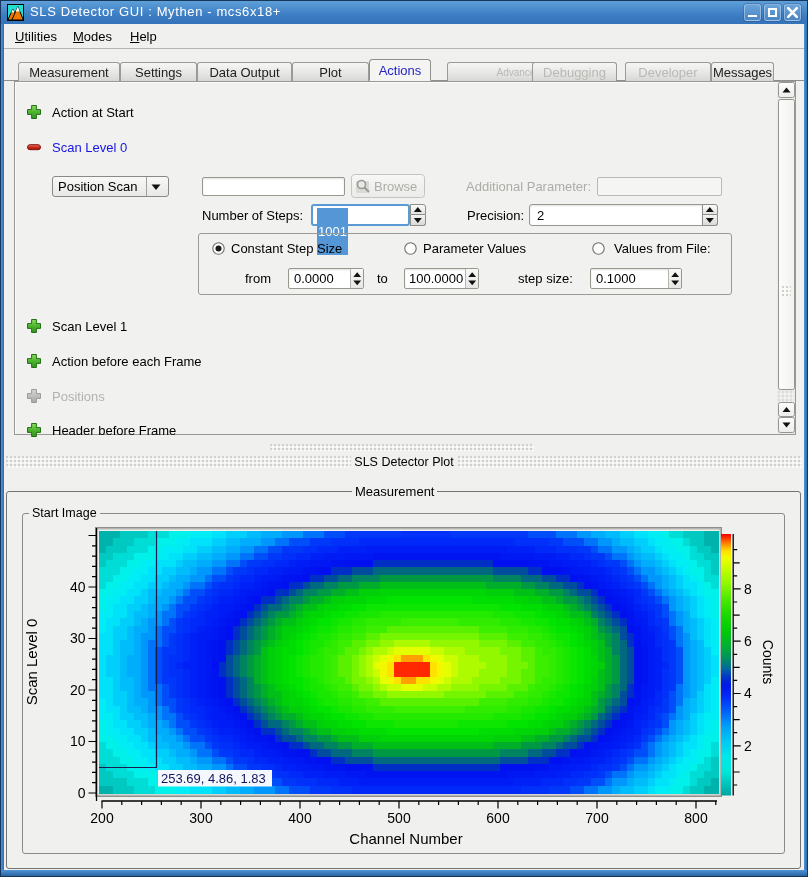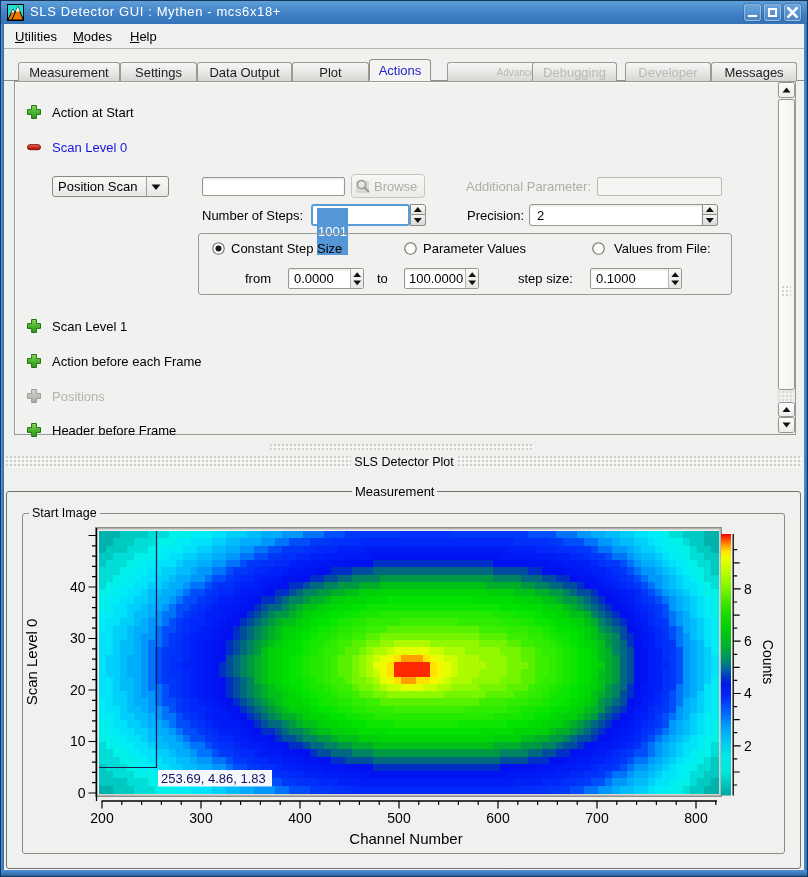--- a/index.html
+++ b/index.html
@@ -36,21 +36,21 @@
 <div class="lbl" style="left:73px;top:29px"><span style="text-decoration:underline">M</span>odes</div>
 <div class="lbl" style="left:130px;top:29px"><span style="text-decoration:underline">H</span>elp</div>
 <div class="abs" style="left:4px;top:80px;width:800px;height:1px;background:#8e8e8a"></div>
 <div class="abs" style="left:18px;top:62px;width:102px;height:19px;background:linear-gradient(#f6f6f5,#e2e2e0 70%,#d6d6d3);border:1px solid #9a9a96;border-bottom:none;border-radius:3px 3px 0 0;font-size:13px;color:#222;text-align:center;line-height:19px">Measurement</div>
 <div class="abs" style="left:120px;top:62px;width:77px;height:19px;background:linear-gradient(#f6f6f5,#e2e2e0 70%,#d6d6d3);border:1px solid #9a9a96;border-bottom:none;border-radius:3px 3px 0 0;font-size:13px;color:#222;text-align:center;line-height:19px">Settings</div>
 <div class="abs" style="left:197px;top:62px;width:95px;height:19px;background:linear-gradient(#f6f6f5,#e2e2e0 70%,#d6d6d3);border:1px solid #9a9a96;border-bottom:none;border-radius:3px 3px 0 0;font-size:13px;color:#222;text-align:center;line-height:19px">Data Output</div>
 <div class="abs" style="left:292px;top:62px;width:77px;height:19px;background:linear-gradient(#f6f6f5,#e2e2e0 70%,#d6d6d3);border:1px solid #9a9a96;border-bottom:none;border-radius:3px 3px 0 0;font-size:13px;color:#222;text-align:center;line-height:19px">Plot</div>
 <div class="abs" style="left:447px;top:62px;width:95px;height:19px;background:linear-gradient(#f6f6f5,#e2e2e0 70%,#d6d6d3);border:1px solid #9a9a96;border-bottom:none;border-radius:3px 3px 0 0;font-size:10px;color:#b9b9b5;text-align:right;line-height:19px">Advanced</div>
 <div class="abs" style="left:532px;top:62px;width:85px;height:19px;background:linear-gradient(#f6f6f5,#e2e2e0 70%,#d6d6d3);border:1px solid #9a9a96;border-bottom:none;border-radius:3px 3px 0 0;font-size:13px;color:#b9b9b5;text-align:center;line-height:19px">Debugging</div>
 <div class="abs" style="left:625px;top:62px;width:86px;height:19px;background:linear-gradient(#f6f6f5,#e2e2e0 70%,#d6d6d3);border:1px solid #9a9a96;border-bottom:none;border-radius:3px 3px 0 0;font-size:13px;color:#b9b9b5;text-align:center;line-height:19px">Developer</div>
-<div class="abs" style="left:711px;top:62px;width:86px;height:19px;background:linear-gradient(#f6f6f5,#e2e2e0 70%,#d6d6d3);border:1px solid #9a9a96;border-bottom:none;border-radius:3px 3px 0 0;font-size:13px;color:#222;text-align:center;line-height:19px">Messages</div>
+<div class="abs" style="left:711px;top:62px;width:63px;height:19px;background:linear-gradient(#f6f6f5,#e2e2e0 70%,#d6d6d3);border:1px solid #9a9a96;border-bottom:none;border-radius:3px 3px 0 0;font-size:13px;color:#222;text-align:center;line-height:19px">Messages</div>
 <div class="abs" style="left:369px;top:59px;width:62px;height:22px;background:#f4f4f2;border:1px solid #8e8e8a;border-bottom:1px solid #f4f4f2;border-radius:3.5px 3.5px 0 0;font-size:13px;color:#2424c8;text-align:center;line-height:21px;z-index:5">Actions</div>
 <div class="abs" style="left:14px;top:81px;width:782px;height:354px;border:1px solid #989894;background:#f1f1ef;box-shadow:inset 1px 1px 0 #fbfbfa"></div>
 <div class="abs" style="left:777px;top:82px;width:18px;height:352px;background:#eaeae8"></div>
 <div class="abs" style="left:777.5px;top:82px;width:17px;height:16px;background:linear-gradient(#fdfdfd,#ededeb);border:1px solid #96968f;border-radius:2.5px"></div>
 <svg width="17" height="16" style="position:absolute;left:777.5px;top:82px">
     <path d="M4.5 10.5 l4 -5 l4 5 z" fill="#111"></path>
   </svg>
 <div class="abs" style="left:777.5px;top:99px;width:17px;height:291px;background:linear-gradient(90deg,#fcfcfb,#f2f2f0);border:1px solid #96968f;border-radius:2.5px"></div>
 <div class="abs dots" style="left:782px;top:286px;width:9px;height:10px"></div>
 <div class="abs dots" style="left:778px;top:391px;width:16px;height:11px;opacity:.55"></div>

